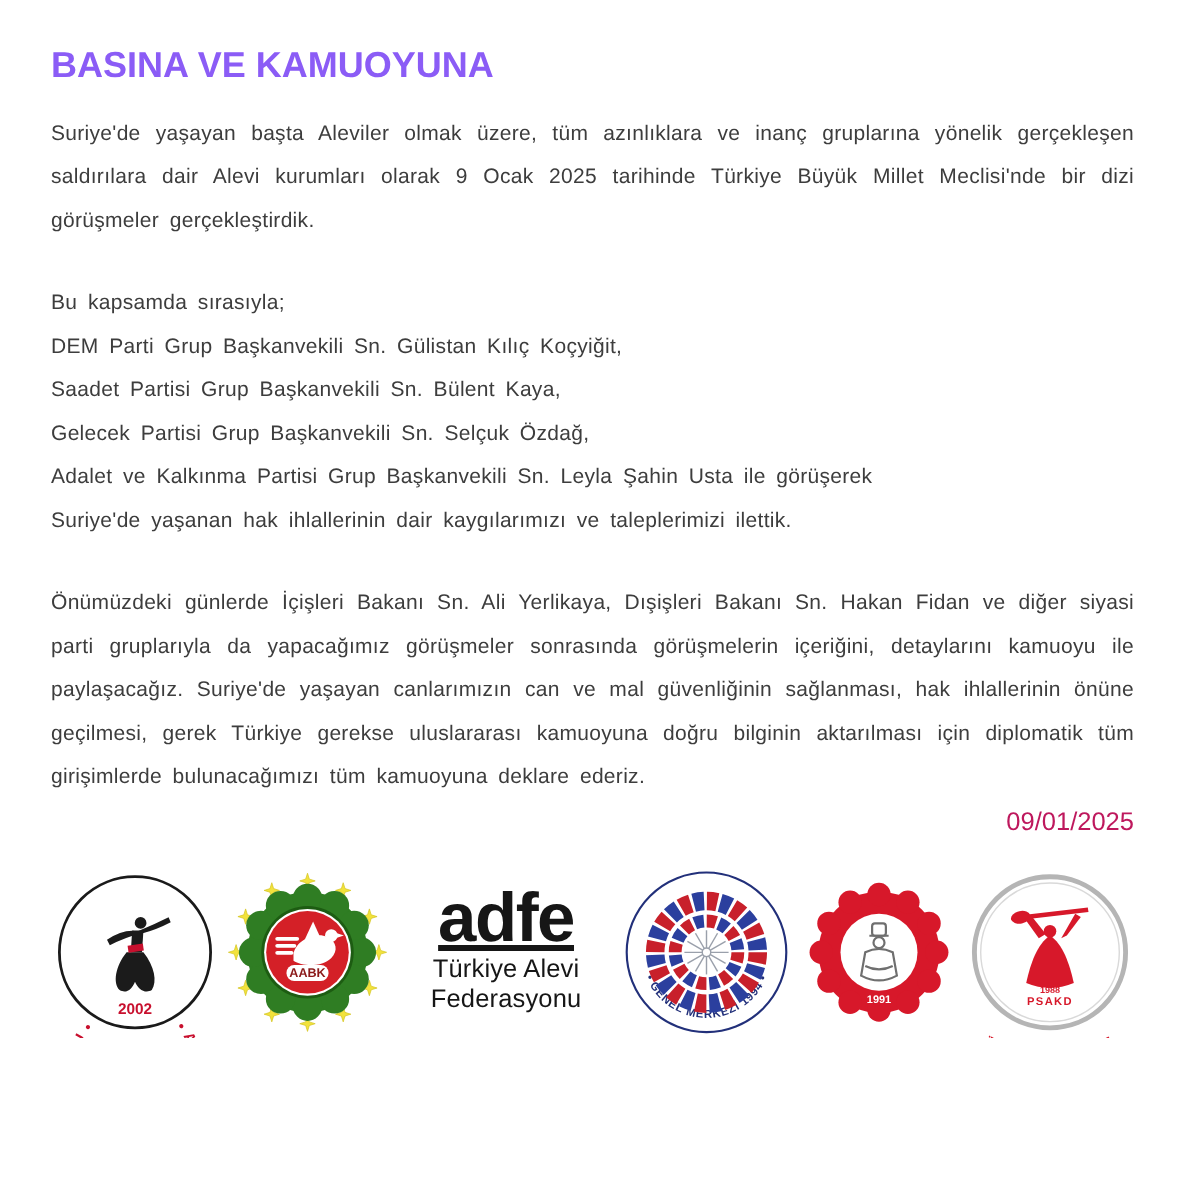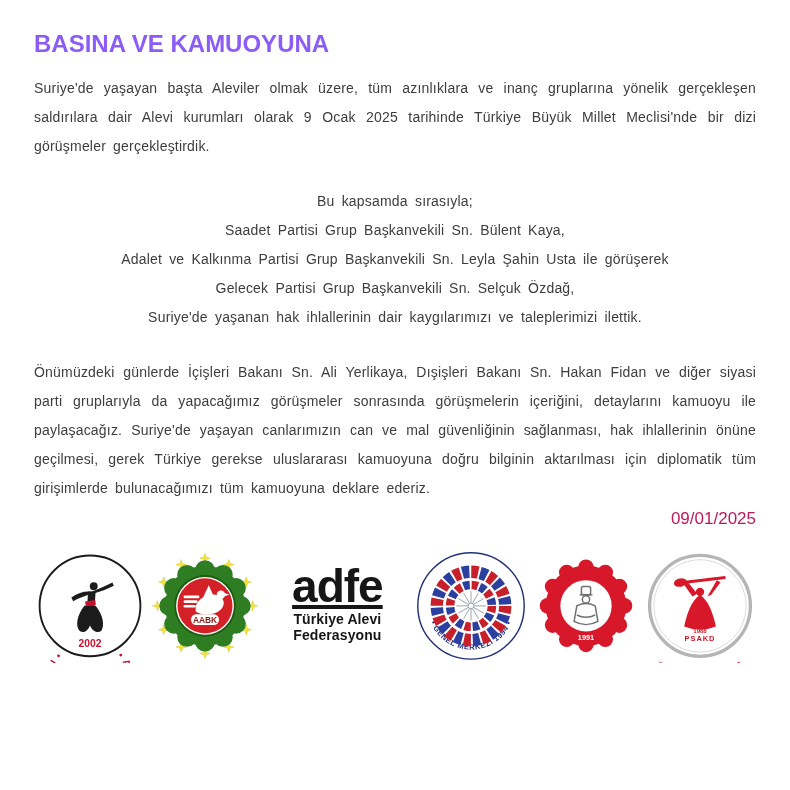--- a/index.html
+++ b/index.html
@@ -12,49 +12,50 @@
   .title{
     margin:6px 0 16px 0;
     font-size:24px;font-weight:800;letter-spacing:0;
     color:#8b5cf6;
   }
   .para{
     font-size:14px;line-height:29px;letter-spacing:0.2px;word-spacing:3px;
     margin:0 0 26px 0;
   }
   .para.justify{text-align:justify;}
-  .para .line{white-space:nowrap;text-align:center;}
+  .para .line{white-space:nowrap;}
   .date-line{
     text-align:right;font-size:17px;line-height:24px;color:#be185d;
     margin-top:0;
   }
   .logo-row{
     margin-top:14px;
     display:flex;justify-content:space-between;align-items:center;
   }
   .logo-row svg{display:block;}
   .adfe{width:146px;text-align:center;color:#161616;}
   .adfe-word{font-size:46px;font-weight:800;line-height:0.95;letter-spacing:-1px;text-decoration:underline;}
-  .adfe-sub{font-size:14px;font-weight:bold;margin-top:2px;letter-spacing:0.1px;}
+  .adfe-sub{font-size:17px;font-weight:normal;margin-top:2px;letter-spacing:0.1px;}
   text{font-family:"Liberation Sans","DejaVu Sans",sans-serif;}
 </style>
 </head>
 <body>
 
 <div class="page">
 
   <h1 class="title">BASINA VE KAMUOYUNA</h1>
 
   <p class="para justify">Suriye'de yaşayan başta Aleviler olmak üzere, tüm azınlıklara ve inanç gruplarına yönelik gerçekleşen saldırılara dair Alevi kurumları olarak 9 Ocak 2025 tarihinde Türkiye Büyük Millet Meclisi'nde bir dizi görüşmeler gerçekleştirdik.</p>
 
   <div class="para">
     <div class="line">Bu kapsamda sırasıyla;</div>
+    <div class="line">DEM Parti Grup Başkanvekili Sn. Gülistan Kılıç Koçyiğit,</div>
     <div class="line">Saadet Partisi Grup Başkanvekili Sn. Bülent Kaya,</div>
+    <div class="line">Gelecek Partisi Grup Başkanvekili Sn. Selçuk Özdağ,</div>
     <div class="line">Adalet ve Kalkınma Partisi Grup Başkanvekili Sn. Leyla Şahin Usta ile görüşerek</div>
-    <div class="line">Gelecek Partisi Grup Başkanvekili Sn. Selçuk Özdağ,</div>
     <div class="line">Suriye'de yaşanan hak ihlallerinin dair kaygılarımızı ve taleplerimizi ilettik.</div>
   </div>
 
   <p class="para justify" style="margin-bottom:4px;">Önümüzdeki günlerde İçişleri Bakanı Sn. Ali Yerlikaya, Dışişleri Bakanı Sn. Hakan Fidan ve diğer siyasi parti gruplarıyla da yapacağımız görüşmeler sonrasında görüşmelerin içeriğini, detaylarını kamuoyu ile paylaşacağız. Suriye'de yaşayan canlarımızın can ve mal güvenliğinin sağlanması, hak ihlallerinin önüne geçilmesi, gerek Türkiye gerekse uluslararası kamuoyuna doğru bilginin aktarılması için diplomatik tüm girişimlerde bulunacağımızı tüm kamuoyuna deklare ederiz.</p>
 
   <div class="date-line">09/01/2025</div>
 
   <div class="logo-row">
 
     <svg width="112" height="118" viewBox="0 0 120 120">

